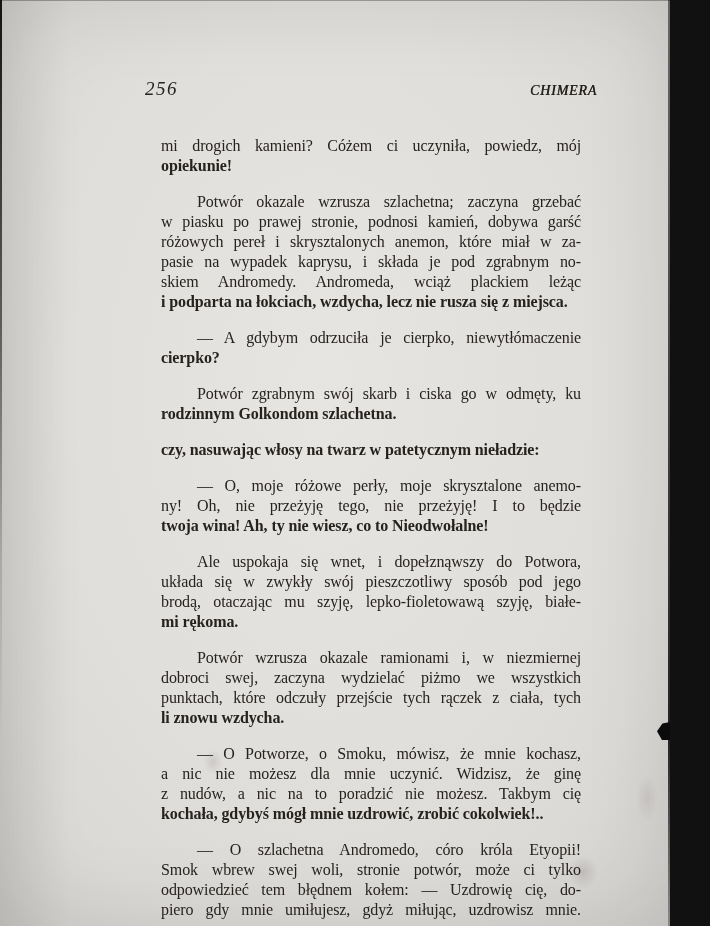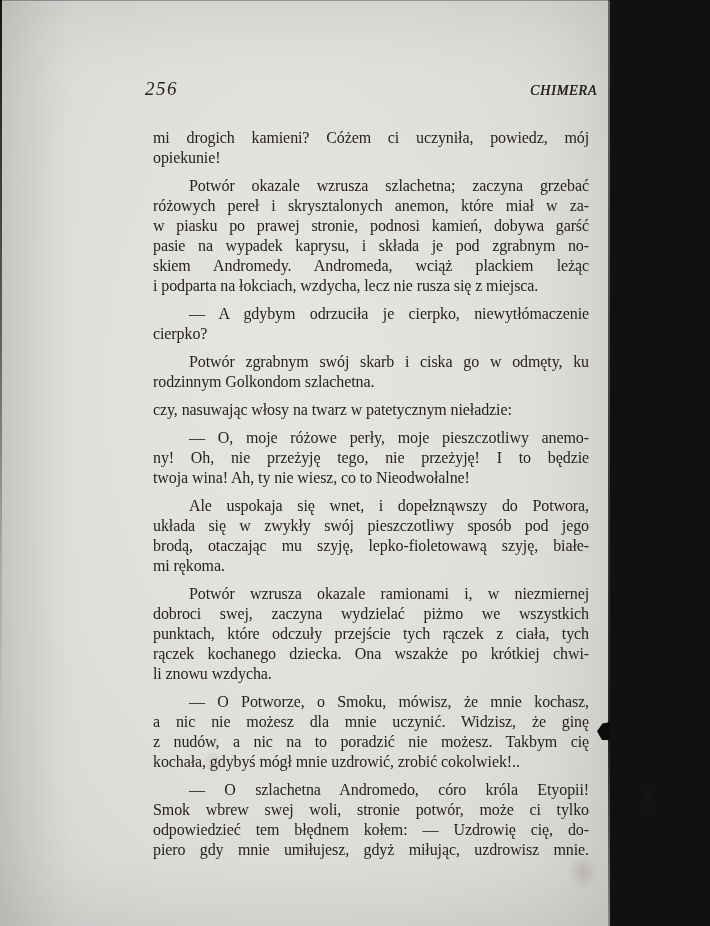--- a/index.html
+++ b/index.html
@@ -5,21 +5,21 @@
   html, body {
     margin: 0;
     padding: 0;
     width: 710px;
     height: 926px;
     overflow: hidden;
     background: #111;
   }
   .page {
     position: relative;
-    width: 610px;
+    width: 670px;
     height: 926px;
     background: radial-gradient(ellipse at 48% 42%,
       #e7e5e2 0%, #e1dfdc 50%, #dcdad7 75%, #d2d0cd 100%);
     box-shadow: inset 0 0 90px rgba(0,0,0,0.10);
     font-family: "Liberation Serif", "DejaVu Serif", serif;
     color: #26231f;
   }
   .left-vignette {
     position: absolute; left: 0; top: 0; width: 70px; height: 100%;
     background: linear-gradient(to right, rgba(40,38,35,0.07), rgba(40,38,35,0));
@@ -64,29 +64,29 @@
     font-style: italic; font-size: 19px; letter-spacing: 1.5px;
   }
   .journal {
     font-style: italic; font-size: 14px; letter-spacing: 0.8px;
     text-shadow: 0.4px 0 0 currentColor;
   }
   .textblock {
     position: absolute; left: 145px; top: 120px; width: 452px;
     font-size: 16px; line-height: 20px; letter-spacing: -0.1px;
   }
-  .textblock .paragraph { margin: 8px; }
+  .textblock .paragraph { margin: 16px; }
   .textblock .line {
     box-sizing: border-box;
     width: 100%;
     height: 20px;
     text-align: justify;
     text-align-last: justify;
   }
-  .textblock .line.flush { text-align-last: left; }
+  .textblock .line.flush { text-align-last: left; font-weight: bold; }
   .textblock .line.indent { padding-left: 36px; }
 </style>
 </head>
 <body>
 
 <div class="page" style="color: rgb(38, 35, 31);">
   <div class="left-vignette"></div>
   <div class="edge-top"></div>
   <div class="edge-left"></div>
   <div class="edge-right"></div>
@@ -100,53 +100,52 @@
     <span class="journal">CHIMERA</span>
   </div>
 
   <div class="textblock" id="textblock">
       <div class="paragraph">
         <div class="line">mi drogich kamieni? Cóżem ci uczyniła, powiedz, mój</div>
         <div class="line flush">opiekunie!</div>
       </div>
       <div class="paragraph">
         <div class="line indent">Potwór okazale wzrusza szlachetna; zaczyna grzebać</div>
+        <div class="line">w piasku po prawej stronie, podnosi kamień, dobywa garść</div>
         <div class="line">różowych pereł i skrysztalonych anemon, które miał w za-</div>
-        <div class="line">w piasku po prawej stronie, podnosi kamień, dobywa garść</div>
         <div class="line">pasie na wypadek kaprysu, i składa je pod zgrabnym no-</div>
         <div class="line">skiem Andromedy. Andromeda, wciąż plackiem leżąc</div>
         <div class="line flush">i podparta na łokciach, wzdycha, lecz nie rusza się z miejsca.</div>
       </div>
       <div class="paragraph">
         <div class="line indent">— A gdybym odrzuciła je cierpko, niewytłómaczenie</div>
         <div class="line flush">cierpko?</div>
       </div>
       <div class="paragraph">
         <div class="line indent">Potwór zgrabnym swój skarb i ciska go w odmęty, ku</div>
         <div class="line flush">rodzinnym Golkondom szlachetna.</div>
       </div>
       <div class="paragraph">
         <div class="line flush">czy, nasuwając włosy na twarz w patetycznym nieładzie:</div>
       </div>
       <div class="paragraph">
-        <div class="line indent">— O, moje różowe perły, moje pieszczotliwy anemo-</div>
+        <div class="line indent">— O, moje różowe perły, moje skrysztalone anemo-</div>
         <div class="line">ny! Oh, nie przeżyję tego, nie przeżyję! I to będzie</div>
         <div class="line flush">twoja wina! Ah, ty nie wiesz, co to Nieodwołalne!</div>
       </div>
       <div class="paragraph">
         <div class="line indent">Ale uspokaja się wnet, i dopełznąwszy do Potwora,</div>
         <div class="line">układa się w zwykły swój pieszczotliwy sposób pod jego</div>
         <div class="line">brodą, otaczając mu szyję, lepko-fioletowawą szyję, białe-</div>
         <div class="line flush">mi rękoma.</div>
       </div>
       <div class="paragraph">
         <div class="line indent">Potwór wzrusza okazale ramionami i, w niezmiernej</div>
         <div class="line">dobroci swej, zaczyna wydzielać piżmo we wszystkich</div>
         <div class="line">punktach, które odczuły przejście tych rączek z ciała, tych</div>
-        <div class="line">rączek kochanego dziecka. Ona wszakże po krótkiej chwi-</div>
         <div class="line flush">li znowu wzdycha.</div>
       </div>
       <div class="paragraph">
         <div class="line indent">— O Potworze, o Smoku, mówisz, że mnie kochasz,</div>
         <div class="line">a nic nie możesz dla mnie uczynić. Widzisz, że ginę</div>
         <div class="line">z nudów, a nic na to poradzić nie możesz. Takbym cię</div>
         <div class="line flush">kochała, gdybyś mógł mnie uzdrowić, zrobić cokolwiek!..</div>
       </div>
       <div class="paragraph">
         <div class="line indent">— O szlachetna Andromedo, córo króla Etyopii!</div>

